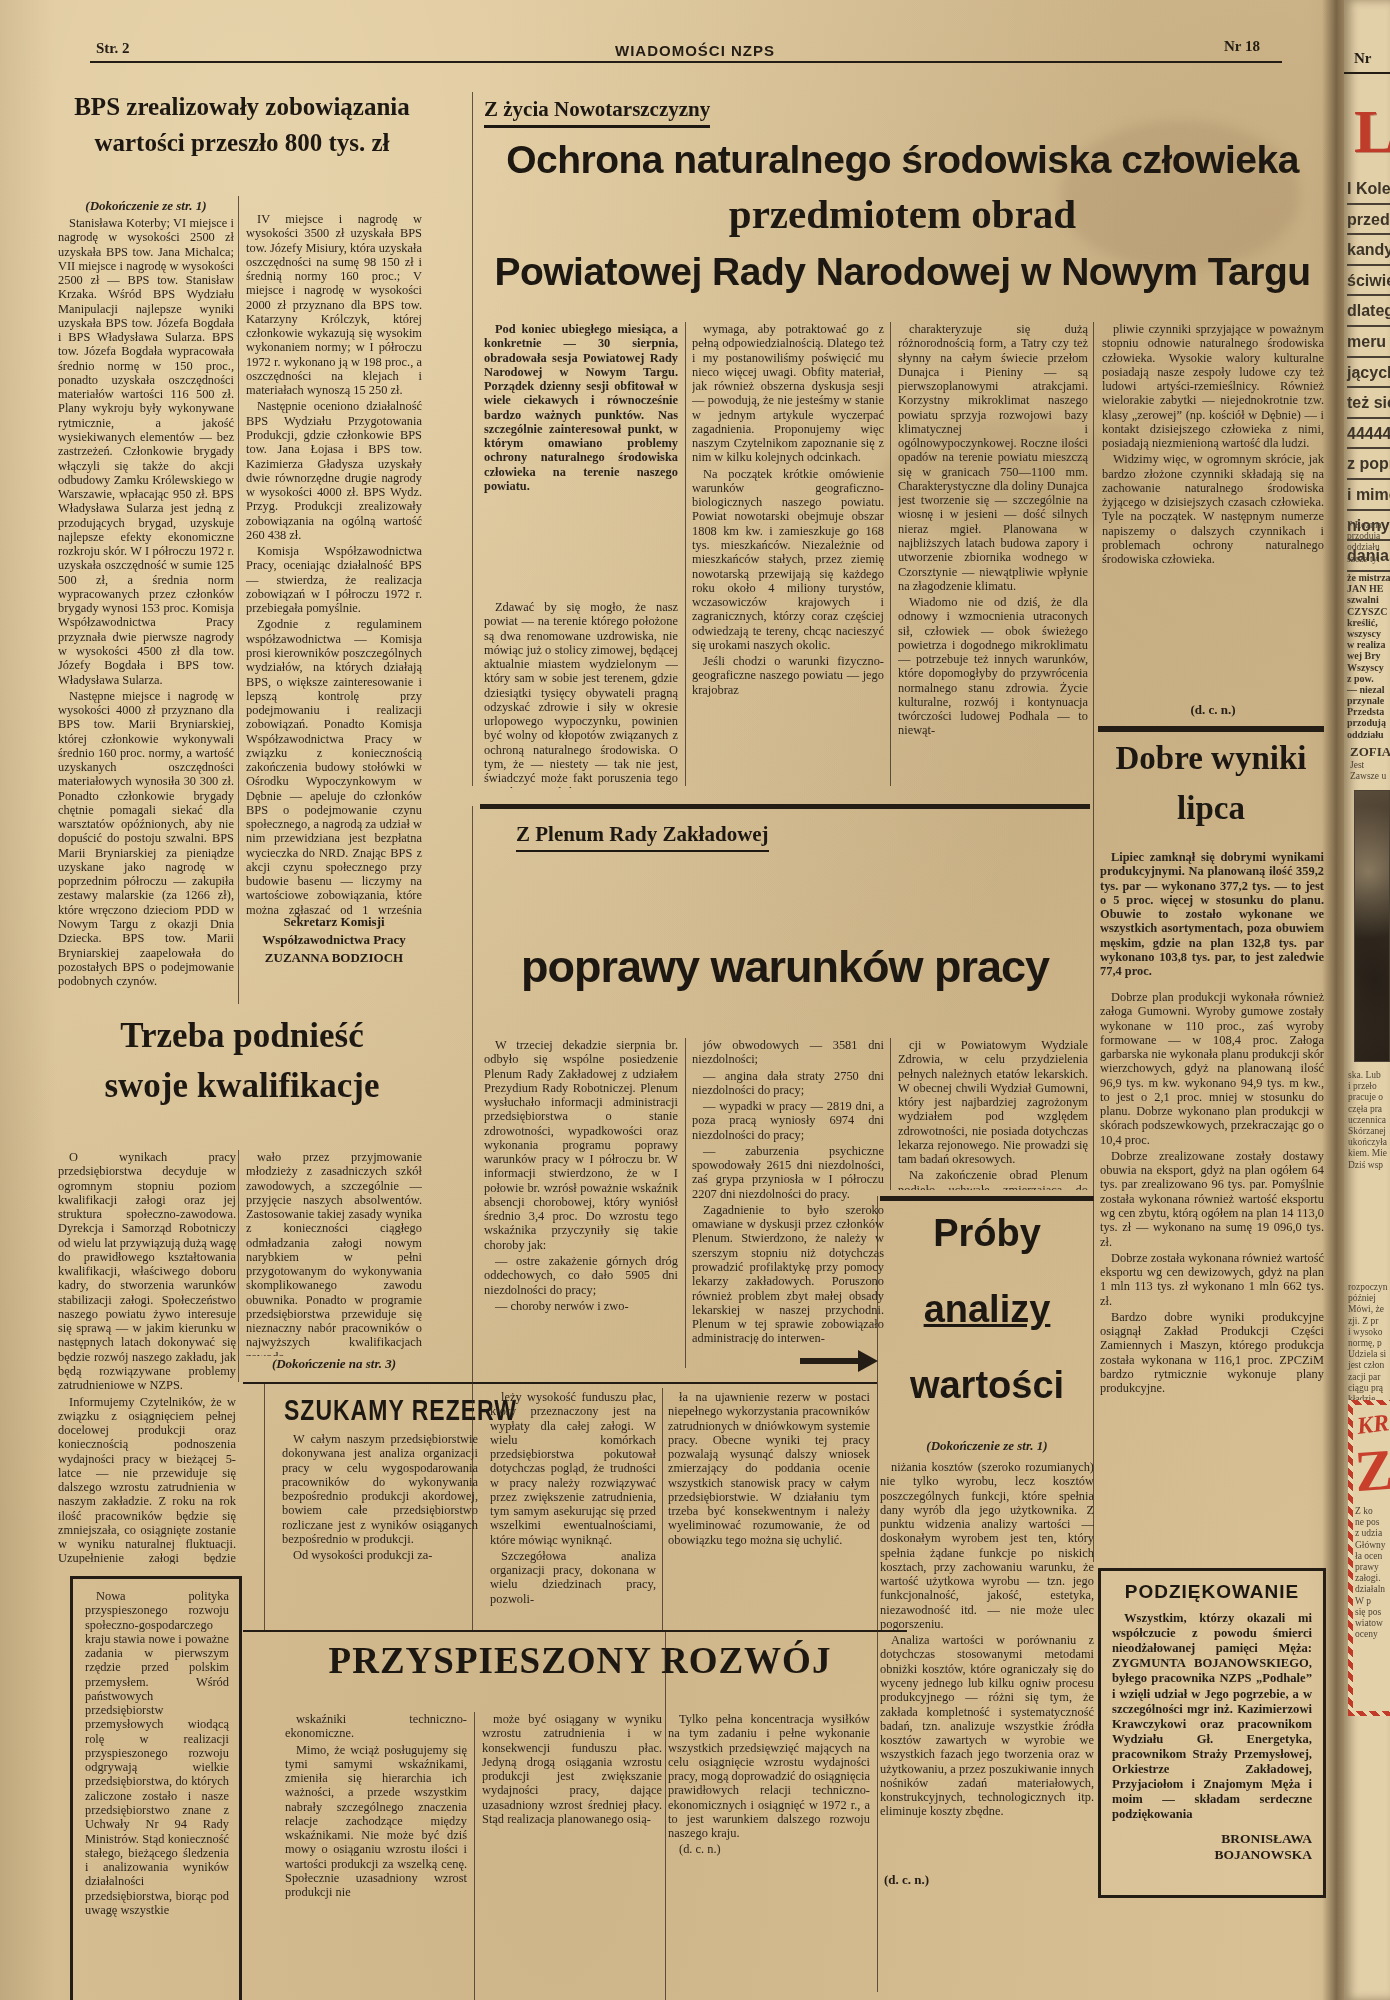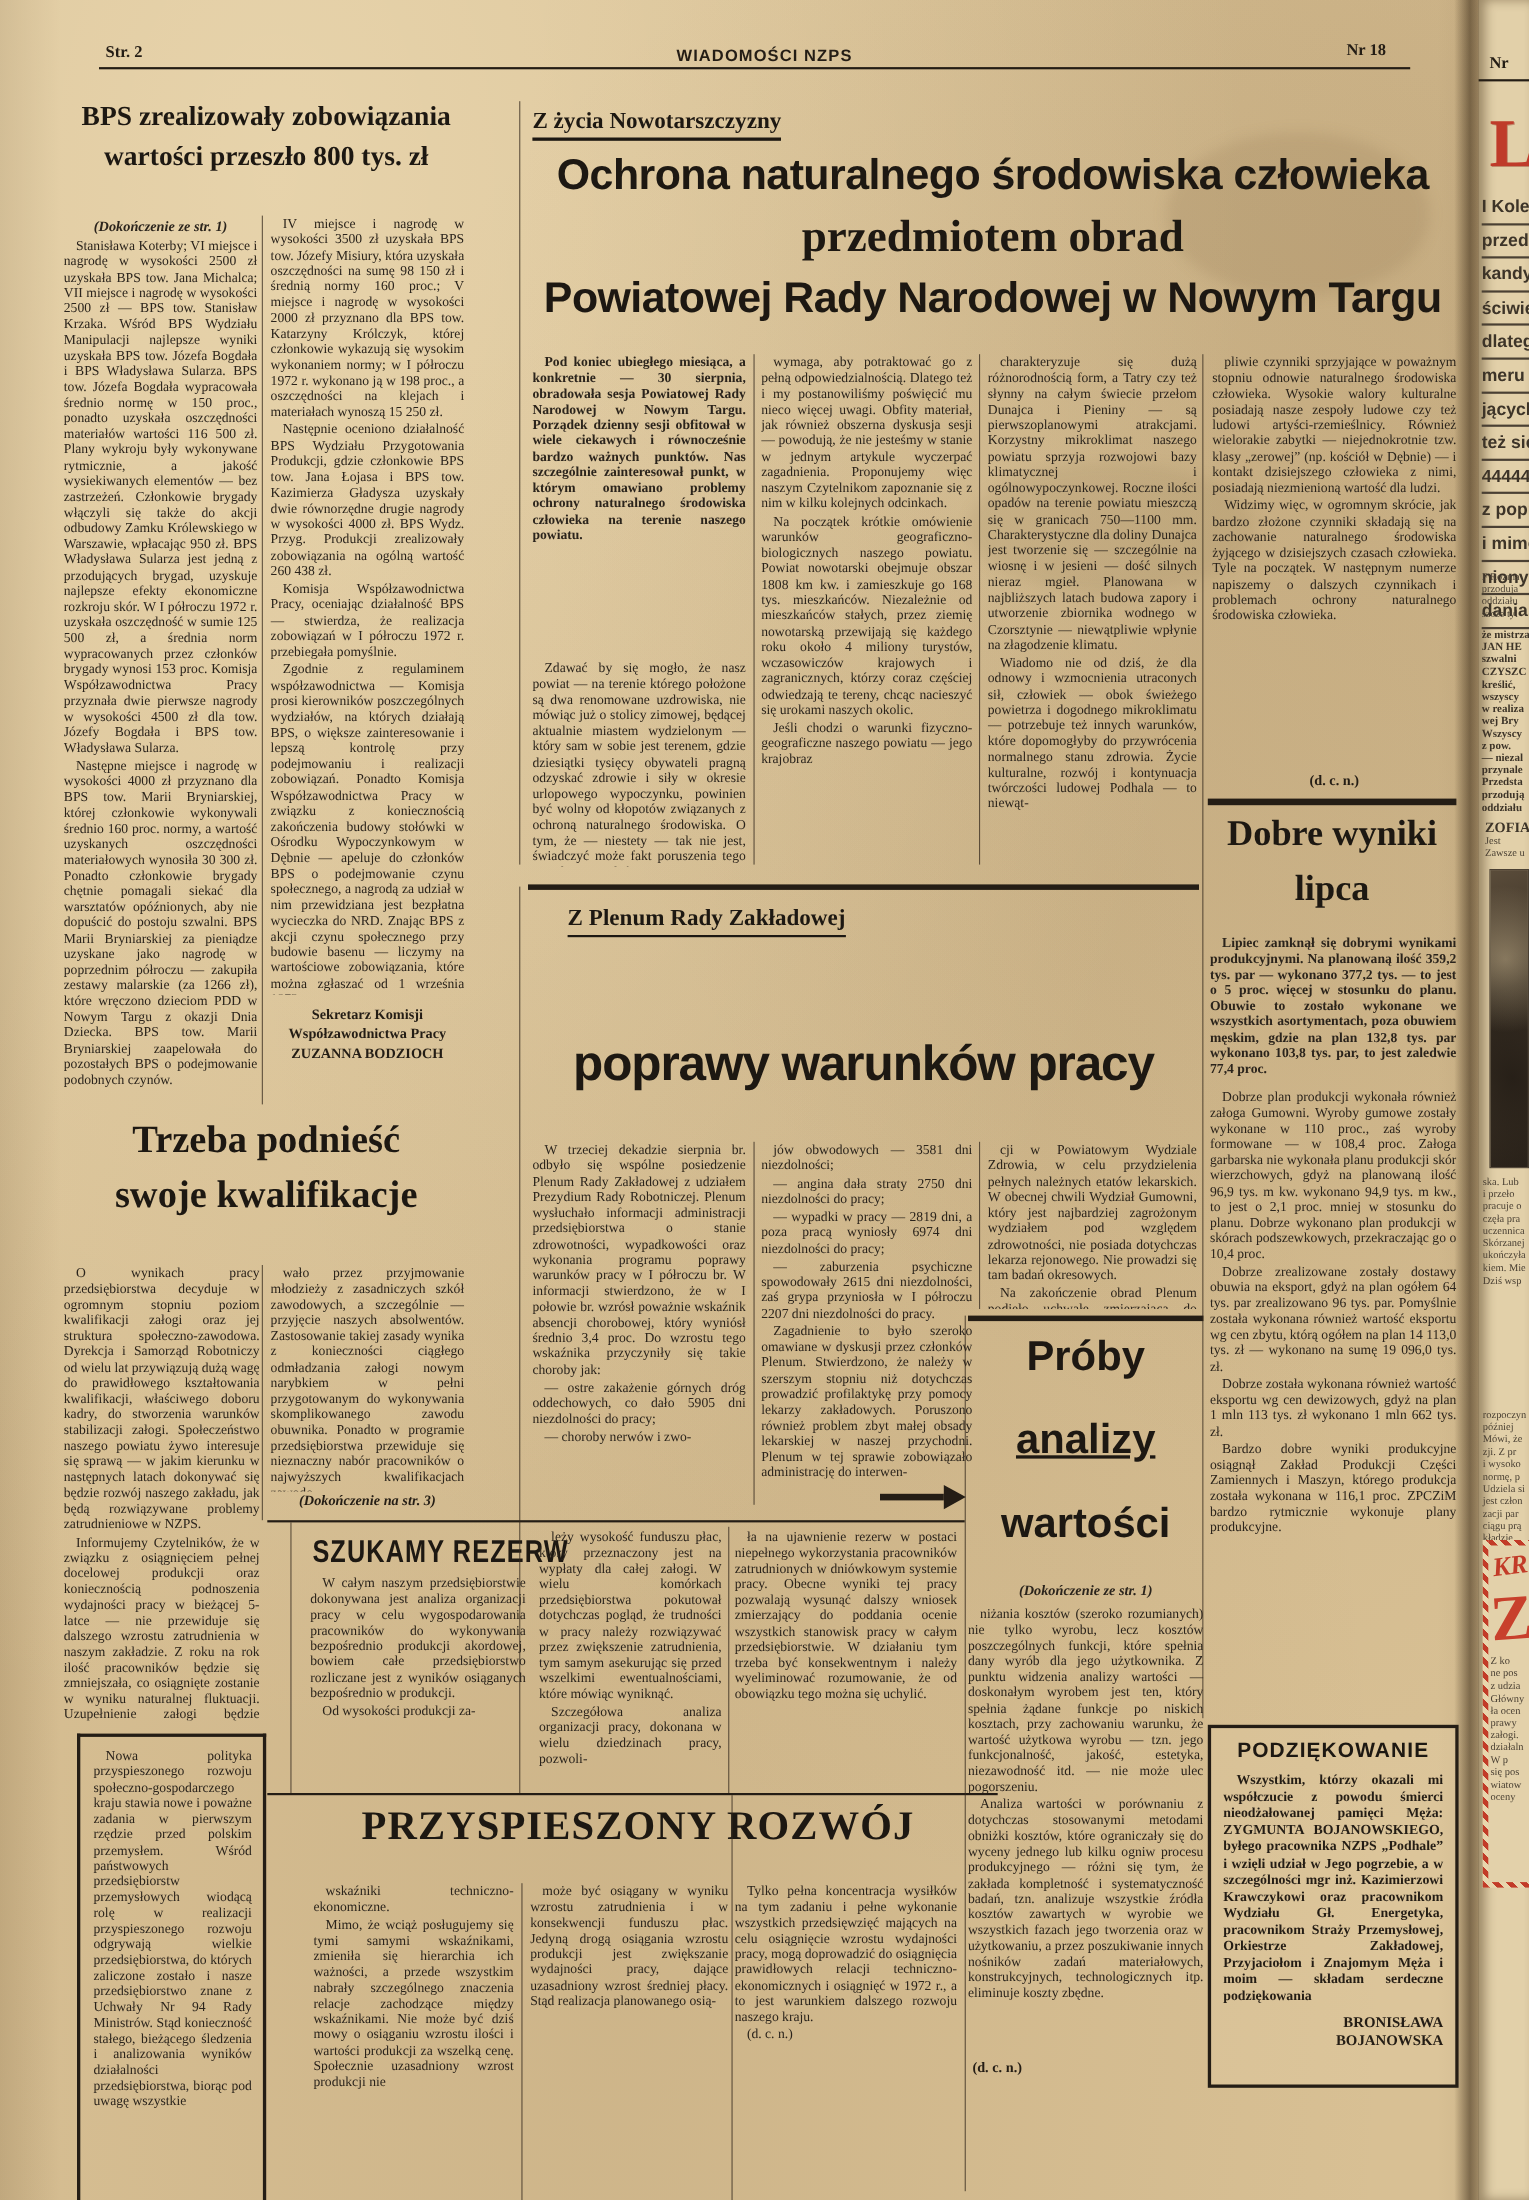--- a/index.html
+++ b/index.html
@@ -80,21 +80,21 @@
   <div class="smudge" style="left:1060px;top:120px;width:240px;height:150px;background:rgba(120,95,55,.14);"></div>
   <div class="smudge" style="left:880px;top:420px;width:260px;height:120px;background:rgba(120,95,55,.10);"></div>
 
   <div class="abs h-bps center" style="left:58px;top:94px;width:368px;">BPS zrealizowały zobowiązania</div>
   <div class="abs h-bps center" style="left:58px;top:130px;width:368px;">wartości przeszło 800 tys. zł</div>
   <div class="abs cont-note" style="left:58px;top:198px;width:176px;">(Dokończenie ze str. 1)</div>
   <div class="txtcol tight" style="left:58px;top:216px;width:176px;height:788px;">
       <p>Stanisława Koterby; VI miejsce i nagrodę w wysokości 2500 zł uzyskała BPS tow. Jana Michalca; VII miejsce i nagrodę w wysokości 2500 zł — BPS tow. Stanisław Krzaka. Wśród BPS Wydziału Manipulacji najlepsze wyniki uzyskała BPS tow. Józefa Bogdała i BPS Władysława Sularza. BPS tow. Józefa Bogdała wypracowała średnio normę w 150 proc., ponadto uzyskała oszczędności materiałów wartości 116 500 zł. Plany wykroju były wykonywane rytmicznie, a jakość wysiekiwanych elementów — bez zastrzeżeń. Członkowie brygady włączyli się także do akcji odbudowy Zamku Królewskiego w Warszawie, wpłacając 950 zł. BPS Władysława Sularza jest jedną z przodujących brygad, uzyskuje najlepsze efekty ekonomiczne rozkroju skór. W I półroczu 1972 r. uzyskała oszczędność w sumie 125 500 zł, a średnia norm wypracowanych przez członków brygady wynosi 153 proc. Komisja Współzawodnictwa Pracy przyznała dwie pierwsze nagrody w wysokości 4500 zł dla tow. Józefy Bogdała i BPS tow. Władysława Sularza.</p>
       <p>Następne miejsce i nagrodę w wysokości 4000 zł przyznano dla BPS tow. Marii Bryniarskiej, której członkowie wykonywali średnio 160 proc. normy, a wartość uzyskanych oszczędności materiałowych wynosiła 30 300 zł. Ponadto członkowie brygady chętnie pomagali siekać dla warsztatów opóźnionych, aby nie dopuścić do postoju szwalni. BPS Marii Bryniarskiej za pieniądze uzyskane jako nagrodę w poprzednim półroczu — zakupiła zestawy malarskie (za 1266 zł), które wręczono dzieciom PDD w Nowym Targu z okazji Dnia Dziecka. BPS tow. Marii Bryniarskiej zaapelowała do pozostałych BPS o podejmowanie podobnych czynów.</p>
     </div>
-  <div class="txtcol tight" style="left:246px;top:196px;width:176px;height:708px;">
+  <div class="txtcol tight" style="left:246px;top:212px;width:176px;height:708px;">
       <p>IV miejsce i nagrodę w wysokości 3500 zł uzyskała BPS tow. Józefy Misiury, która uzyskała oszczędności na sumę 98 150 zł i średnią normy 160 proc.; V miejsce i nagrodę w wysokości 2000 zł przyznano dla BPS tow. Katarzyny Królczyk, której członkowie wykazują się wysokim wykonaniem normy; w I półroczu 1972 r. wykonano ją w 198 proc., a oszczędności na klejach i materiałach wynoszą 15 250 zł.</p>
       <p>Następnie oceniono działalność BPS Wydziału Przygotowania Produkcji, gdzie członkowie BPS tow. Jana Łojasa i BPS tow. Kazimierza Gładysza uzyskały dwie równorzędne drugie nagrody w wysokości 4000 zł. BPS Wydz. Przyg. Produkcji zrealizowały zobowiązania na ogólną wartość 260 438 zł.</p>
       <p>Komisja Współzawodnictwa Pracy, oceniając działalność BPS — stwierdza, że realizacja zobowiązań w I półroczu 1972 r. przebiegała pomyślnie.</p>
       <p>Zgodnie z regulaminem współzawodnictwa — Komisja prosi kierowników poszczególnych wydziałów, na których działają BPS, o większe zainteresowanie i lepszą kontrolę przy podejmowaniu i realizacji zobowiązań. Ponadto Komisja Współzawodnictwa Pracy w związku z koniecznością zakończenia budowy stołówki w Ośrodku Wypoczynkowym w Dębnie — apeluje do członków BPS o podejmowanie czynu społecznego, a nagrodą za udział w nim przewidziana jest bezpłatna wycieczka do NRD. Znając BPS z akcji czynu społecznego przy budowie basenu — liczymy na wartościowe zobowiązania, które można zgłaszać od 1 września 1972 r.</p>
     </div>
   <div class="abs sigblock" style="left:246px;top:912px;width:176px;">
     <p>Sekretarz Komisji</p>
     <p>Współzawodnictwa Pracy</p>
     <p>ZUZANNA BODZIOCH</p>
   </div>

